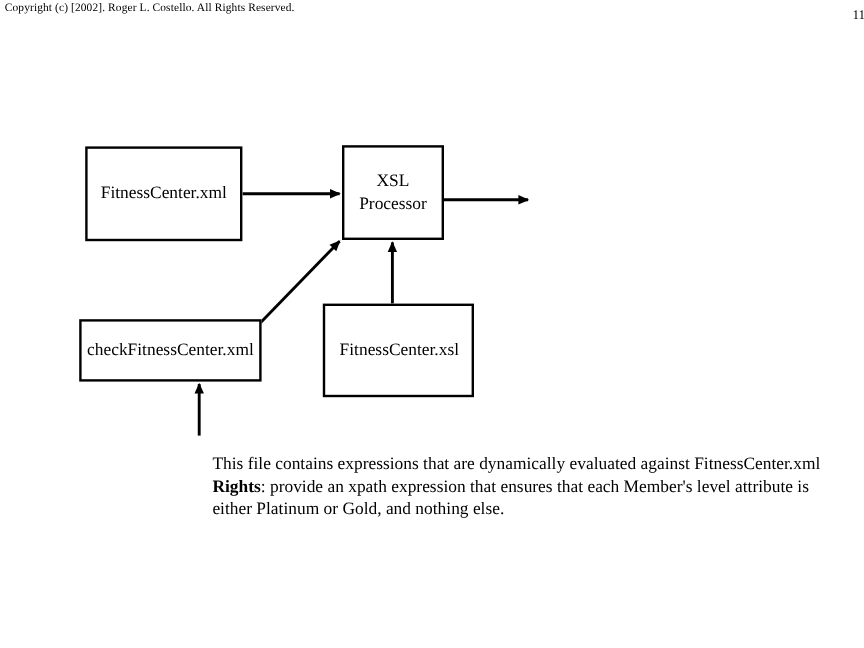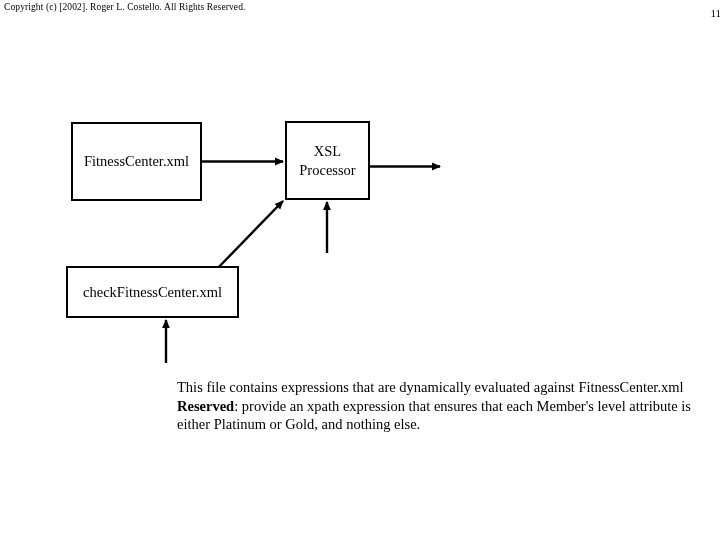--- a/index.html
+++ b/index.html
@@ -64,21 +64,21 @@
     left: 285px; top: 121px;
     width: 85px;  height: 79px;
     flex-direction: column;
   }
   #node-results-xml {
     left: 442px; top: 127px;
     width: 84px;  height: 79px;
   }
   #node-checkfitnesscenter-xml {
     left: 66px;  top: 266px;
-    width: 173px; height: 52px;
+    width: 152px; height: 52px;
   }
   #node-fitnesscenter-xsl {
     left: 269px; top: 253px;
     width: 126px; height: 78px;
     justify-content: flex-start;
     padding-left: 12px;
   }
 
   
   #connectors {
@@ -136,20 +136,23 @@
   <div class="node" id="node-xsl-processor">
     <span>XSL</span>
     <span>Processor</span>
   </div>
 
 
   <div class="node" id="node-checkfitnesscenter-xml">
     <span>checkFitnessCenter.xml</span>
   </div>
 
+  <div class="node" id="node-fitnesscenter-xsl">
+    <span>FitnessCenter.xsl</span>
+  </div>
 
   <div class="caption">
     <div class="cap-line">This file contains expressions that are dynamically evaluated against FitnessCenter.xml</div>
-    <div class="cap-line"><b>Reserved</b><span>: provide an xpath expression that ensures that each Member's level attribute is</span></div>
+    <div class="cap-line"><b>Rights</b><span>: provide an xpath expression that ensures that each Member's level attribute is</span></div>
     <div class="cap-line">either Platinum or Gold, and nothing else.</div>
   </div>
 
 </div>
 
 </body></html>

